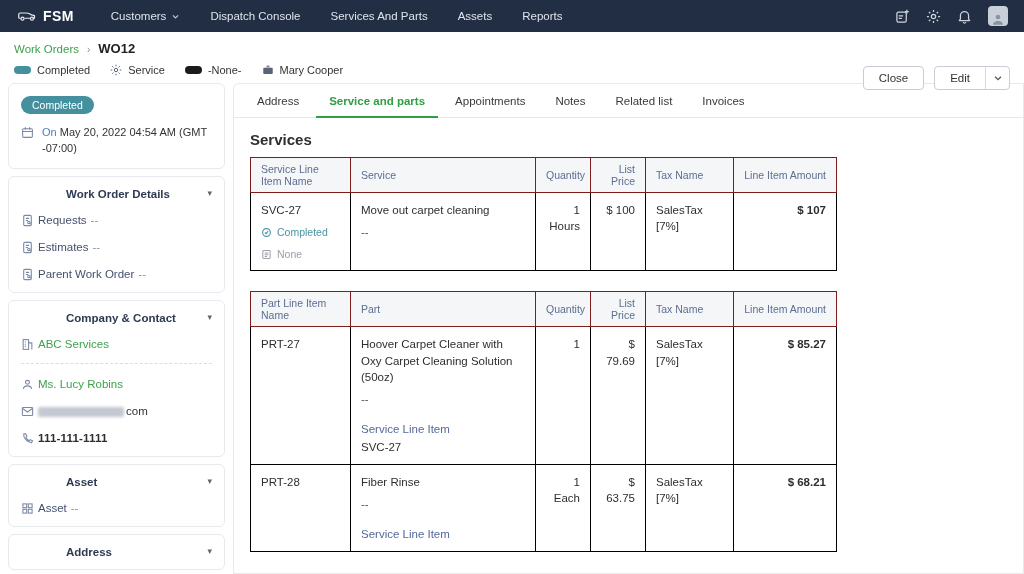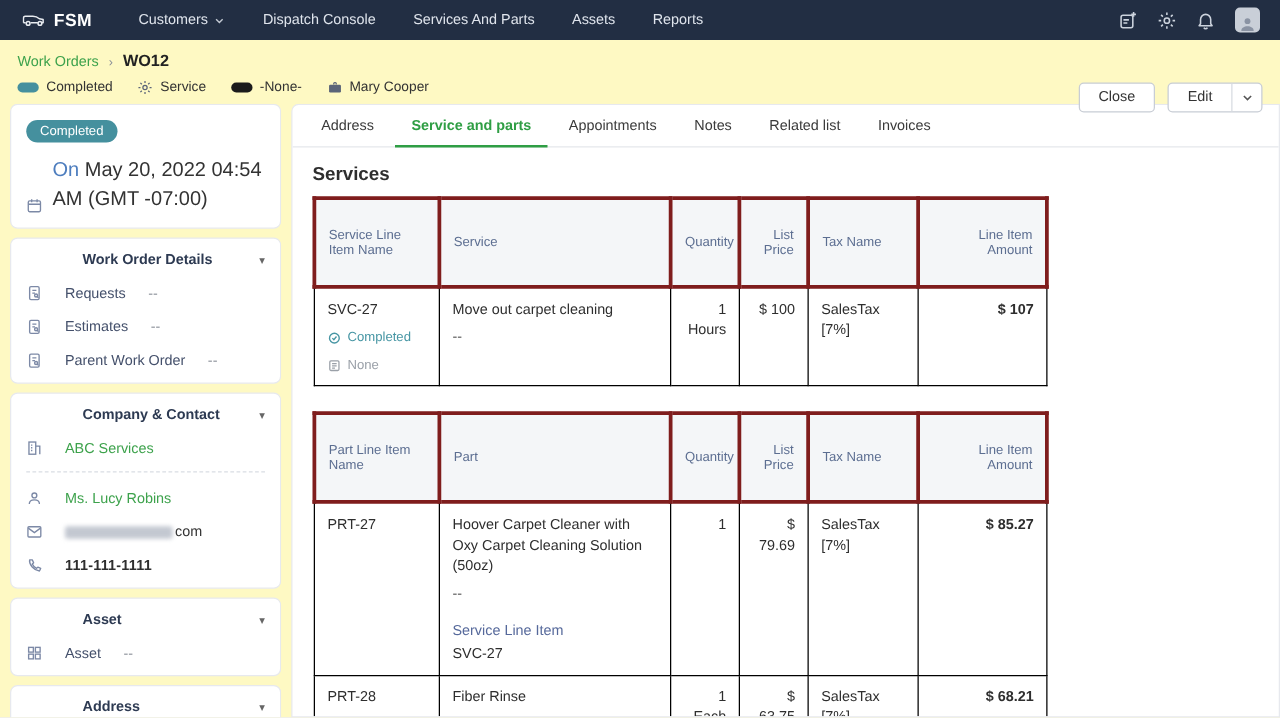--- a/index.html
+++ b/index.html
@@ -1,17 +1,17 @@
 <!DOCTYPE html>
 <html><head>
 <meta charset="utf-8">
 <style>
   * { margin:0; padding:0; box-sizing:border-box; }
   body { background:#d9dce1; font-family:"Liberation Sans", sans-serif; }
-  .page { width:1024px; height:574px; background:#fef9c3; display:flex; flex-direction:column; overflow:hidden; position:relative; }
+  .page { width:1024px; height:574px; background:#ffffff; display:flex; flex-direction:column; overflow:hidden; position:relative; }
 
   
   .topnav { height:32px; background:#222e43; display:flex; align-items:center; padding:0 10px; flex-shrink:0; }
   .brand { display:flex; align-items:center; gap:7px; color:#fff; font-weight:bold; font-size:14px; letter-spacing:.4px; padding:0 8px; margin-right:14px; }
   .brand svg { width:18px; height:14px; color:#e8ebf0; }
   .nav-item { position:relative; height:32px; display:flex; align-items:center; gap:5px; padding:0 15px; color:#dfe4ec; font-size:11.5px; cursor:pointer; white-space:nowrap; }
   .nav-item.active { color:#fff; font-weight:bold; }
   .nav-item.active::after { content:""; position:absolute; left:0; right:0; bottom:0; height:3px; background:#3da24c; }
   .nav-item .chev { width:9px; height:9px; opacity:.85; }
   .nav-right { margin-left:auto; display:flex; align-items:center; gap:16px; padding-right:6px; }
@@ -38,44 +38,44 @@
   .btn .caret-seg { width:24px; height:100%; display:flex; align-items:center; justify-content:center; border-left:1px solid #d7dbe1; }
   .btn .caret-seg svg { width:10px; height:10px; color:#555; }
 
   
   .bodyrow { flex:1; display:flex; gap:8px; padding-left:8px; overflow:hidden; }
   .sidebar { width:217px; flex-shrink:0; display:flex; flex-direction:column; gap:7px; overflow:hidden; }
   .card { background:#fff; border:1px solid #e7e9ee; border-radius:6px; padding:11px 12px; flex-shrink:0; }
   .card-head { display:flex; align-items:center; justify-content:space-between; }
   .card-title { font-size:11.5px; font-weight:bold; color:#2d3a52;margin-left:45px; }
   .collapse { color:#666; font-size:9px; cursor:pointer; line-height:1; }
-  .srow { display:flex; align-items:flex-end; gap:18px; margin-top:14px; font-size:11.5px; }
+  .srow { display:flex; align-items:center; gap:4px; margin-top:14px; font-size:11.5px; }
   .srow svg { width:13px; height:13px; color:#7c89a6; flex-shrink:0; }
   .slabel { color:#44506b; }
   .sval { color:#8d929b; }
   .green { color:#3da24c; cursor:pointer; }
   .status-pill { display:inline-block; background:#45909e; color:#fff; font-size:10.5px; padding:3px 11px; border-radius:10px; }
-  .when { display:flex; gap:8px; margin-top:11px; font-size:16px; color:#333; line-height:1.45;align-items:flex-end; }
+  .when { display:flex; gap:8px; margin-top:11px; font-size:11px; color:#333; line-height:1.45; }
   .when svg { width:13px; height:13px; color:#7c89a6; flex-shrink:0; margin-top:1px; }
   .when .on { color:#4d7dbe; }
   .dashed-div { border-top:1px dashed #d9dde3; margin:12px 0 0; }
   .redacted { display:inline-block; width:86px; height:10px; background:#c3c8d1; border-radius:2px; filter:blur(1.5px); vertical-align:middle; margin-right:2px; }
   .dark { color:#333; }
   .phone-txt { color:#2e2e2e; font-weight:bold; letter-spacing:.2px; }
 
   
   .main { flex:1; background:#fff; border:1px solid #e7e9ee; border-radius:6px 0 0 0; display:flex; flex-direction:column; overflow:hidden; }
   .tabbar { display:flex; border-bottom:1px solid #e5e8ec; padding:0 8px; flex-shrink:0; }
   .tab { padding:11px 15px 10px; font-size:11.5px; color:#3a3a3a; cursor:pointer; position:relative; white-space:nowrap; }
   .tab.active { color:#2f9e44; font-weight:bold; }
   .tab.active::after { content:""; position:absolute; left:2px; right:2px; bottom:-1px; height:2.5px; background:#2f9e44; }
   .content { padding:13px 16px; overflow:hidden; }
   .sec-title { font-size:15px; font-weight:bold; color:#2e2e2e; margin-bottom:9px; }
   table.grid { border-collapse:collapse; table-layout:fixed; width:586px; margin-bottom:20px; }
-  table.grid th { background:#f4f6f8; color:#5c6e91; font-weight:normal; font-size:10.5px; text-align:left; padding:22px 10px; border:3px solid #7f1d1d; }
+  table.grid th { background:#f4f6f8; color:#5c6e91; font-weight:normal; font-size:10.5px; text-align:left; padding:5px 10px; border:1px solid #7f1d1d; }
   table.grid td { font-size:11.5px; color:#2e2e2e; padding:9px 10px; border:1px solid #000000; vertical-align:top; line-height:1.4; }
   .ta-r { text-align:right !important; }
   .bold { font-weight:bold; }
   .cell-sub { display:flex; align-items:center; gap:5px; margin-top:7px; font-size:10.5px; }
   .cell-sub svg { width:11px; height:11px; flex-shrink:0; }
   .st-teal { color:#4796a4; }
   .st-gray { color:#9aa0a8; }
   .dashsub { color:#555; margin-top:6px; }
   .linklabel { color:#56699b; margin-top:14px; }
   .linkval { color:#2e2e2e; margin-top:2px; }

